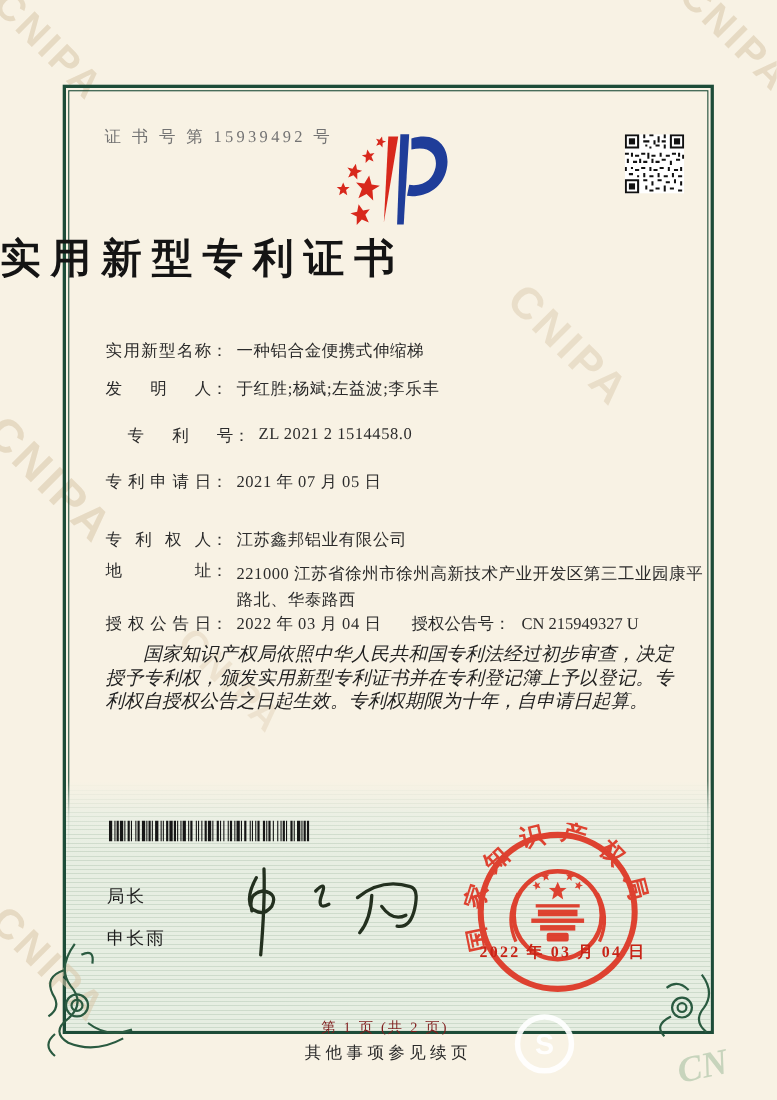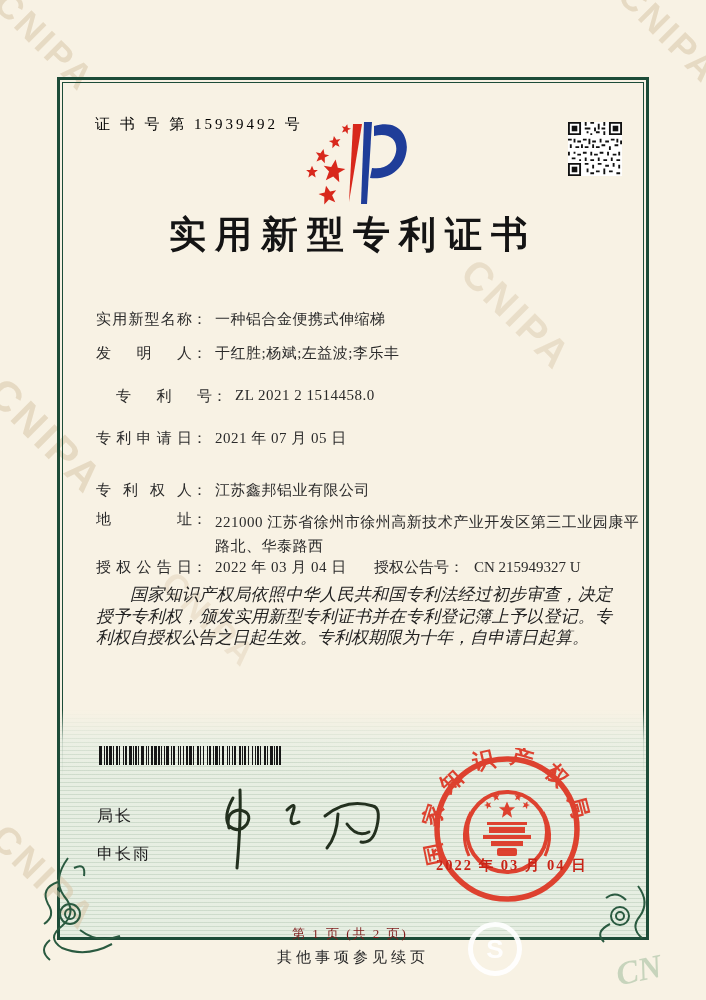--- a/index.html
+++ b/index.html
@@ -30,23 +30,23 @@
   .band{
     position:absolute;left:0;top:630px;width:100%;height:227px;z-index:0;
     background:linear-gradient(180deg, rgba(233,239,228,0) 0%, rgba(233,239,228,.85) 14%, #e7eee2 30%, #e6eee2 100%);
   }
   .band::after{
     content:"";position:absolute;inset:0;
     background:repeating-linear-gradient(180deg, rgba(120,155,125,.22) 0 1px, rgba(120,155,125,0) 1px 4px);
     mask-image:linear-gradient(180deg,transparent 0,black 22%);
     -webkit-mask-image:linear-gradient(180deg,transparent 0,black 22%);
   }
-  .cert-no{left:95px;top:115px;font-size:15px;letter-spacing:3px;color:#000000;z-index:3;}
+  .cert-no{left:95px;top:115px;font-size:15px;letter-spacing:3px;color:#737373;z-index:3;}
   .title{
-    left:0;top:210px;width:100%;text-align:center;z-index:3;
+    left:0;top:210px;width:100%;text-align:left;z-index:3;
     font-size:37px;font-weight:600;letter-spacing:9px;color:#141414;
   }
   .fields{left:96px;top:296px;width:480px;z-index:3;font-size:15px;}
   .frow{position:absolute;left:0;white-space:nowrap;}
   .flabel{display:inline-block;width:96px;text-align:justify;text-align-last:justify;vertical-align:top;}
   .fcolon{display:inline-block;vertical-align:top;margin-right:8px;}
   .fvalue{display:inline-block;vertical-align:top;letter-spacing:.5px;}
   .fvalue.wrap{white-space:normal;width:432px;line-height:24px;}
   .grant2{position:absolute;left:278px;top:0;white-space:nowrap;}
   .body-text{

